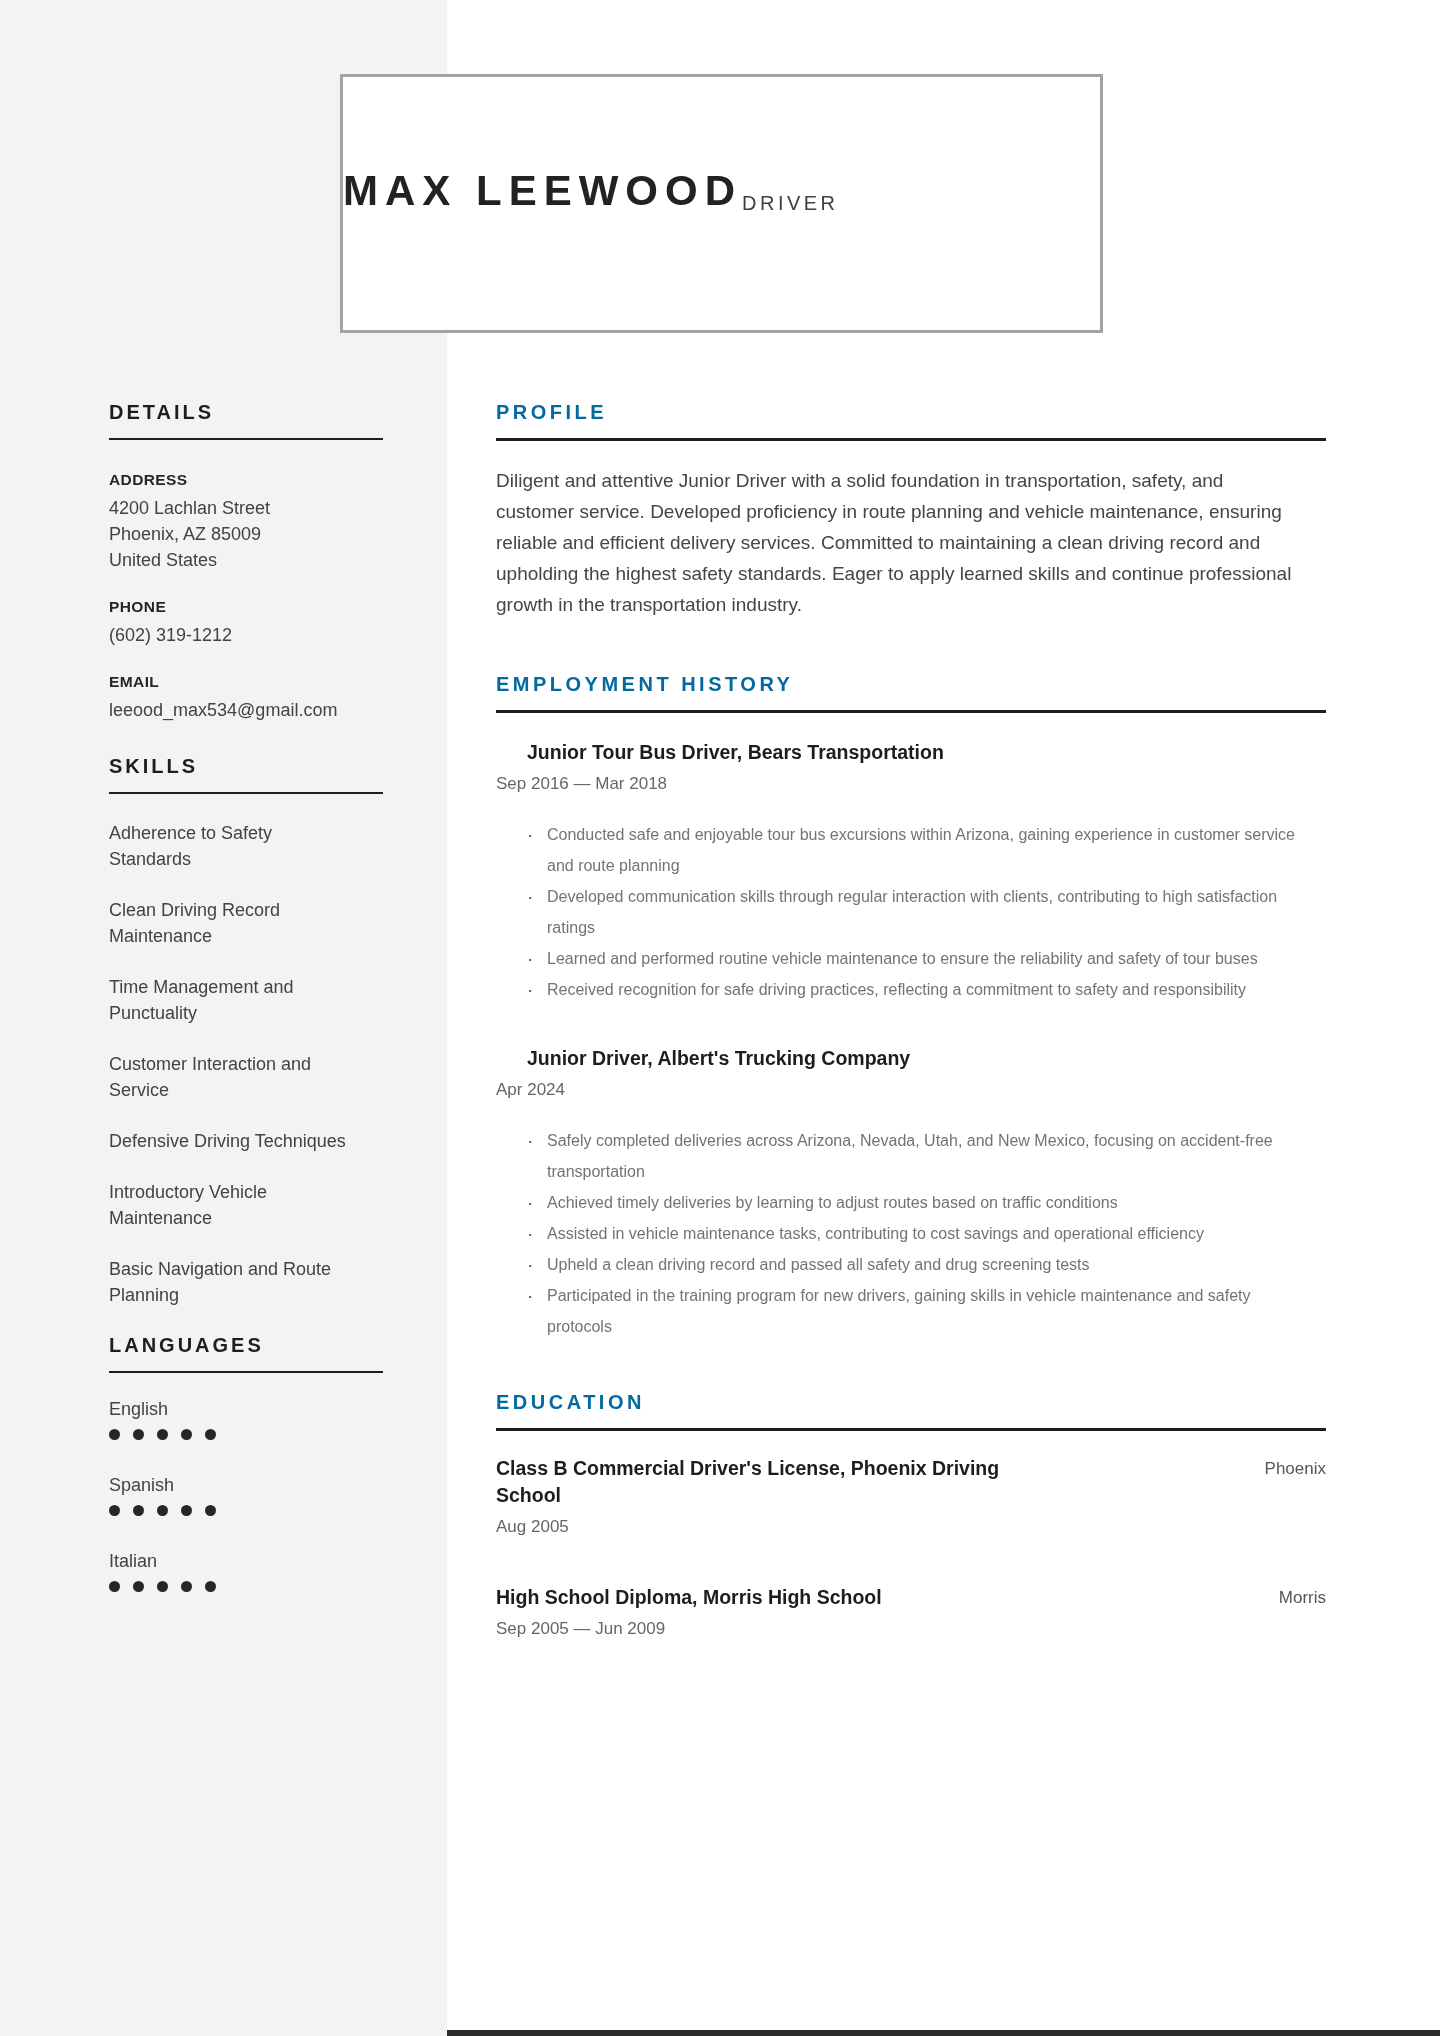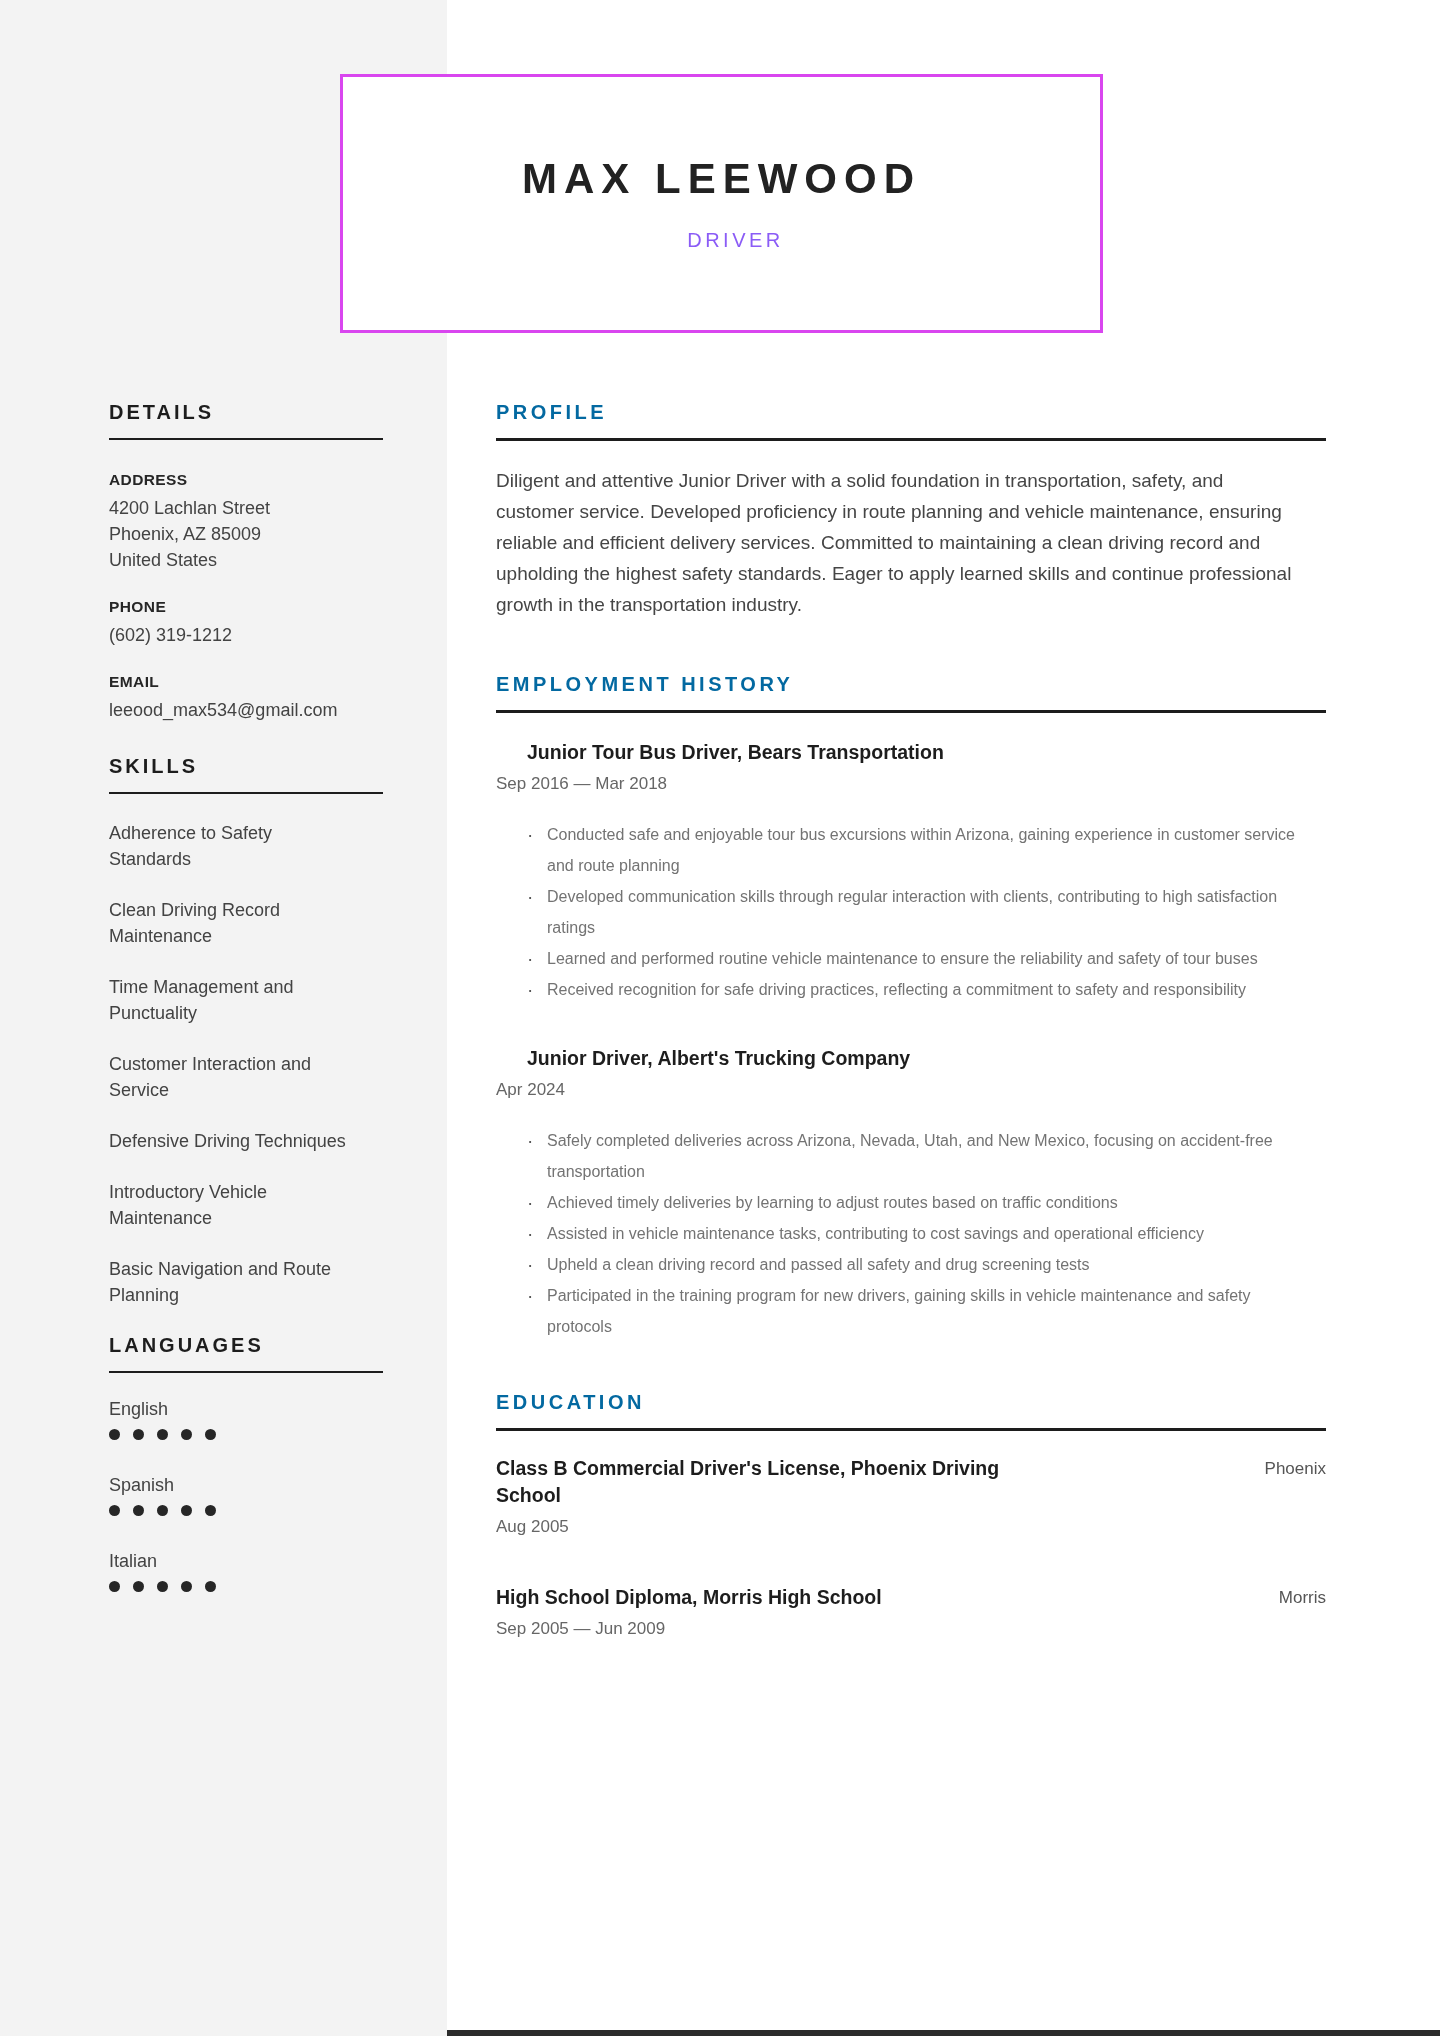--- a/index.html
+++ b/index.html
@@ -29,41 +29,39 @@
     height: 6px;
     background: #2b2b2b;
   }
 
   
   .name-box {
     position: absolute;
     left: 340px; top: 74px;
     width: 763px; height: 259px;
     background: #ffffff;
-    border: 3px solid #d946ef;
+    border: 3px solid #a3a3a3;
     display: flex;
-    flex-direction: column;
+    flex-direction: row;
     align-items: center;
-    justify-content: center;
     z-index: 2;
   }
   .name {
     font-size: 42px;
     font-weight: 700;
     letter-spacing: 7px;
     color: #222222;
     margin-bottom: 26px;
     white-space: nowrap;
   }
   .job-title {
     font-size: 20px;
     letter-spacing: 3.5px;
-    color: #8b5cf6;
+    color: #404040;
     white-space: nowrap;
-    margin-left: 28px;
   }
 
   
   .sidebar-content {
     position: absolute;
     left: 109px; top: 400px;
     width: 250px;
     color: #434343;
     z-index: 1;
   }

